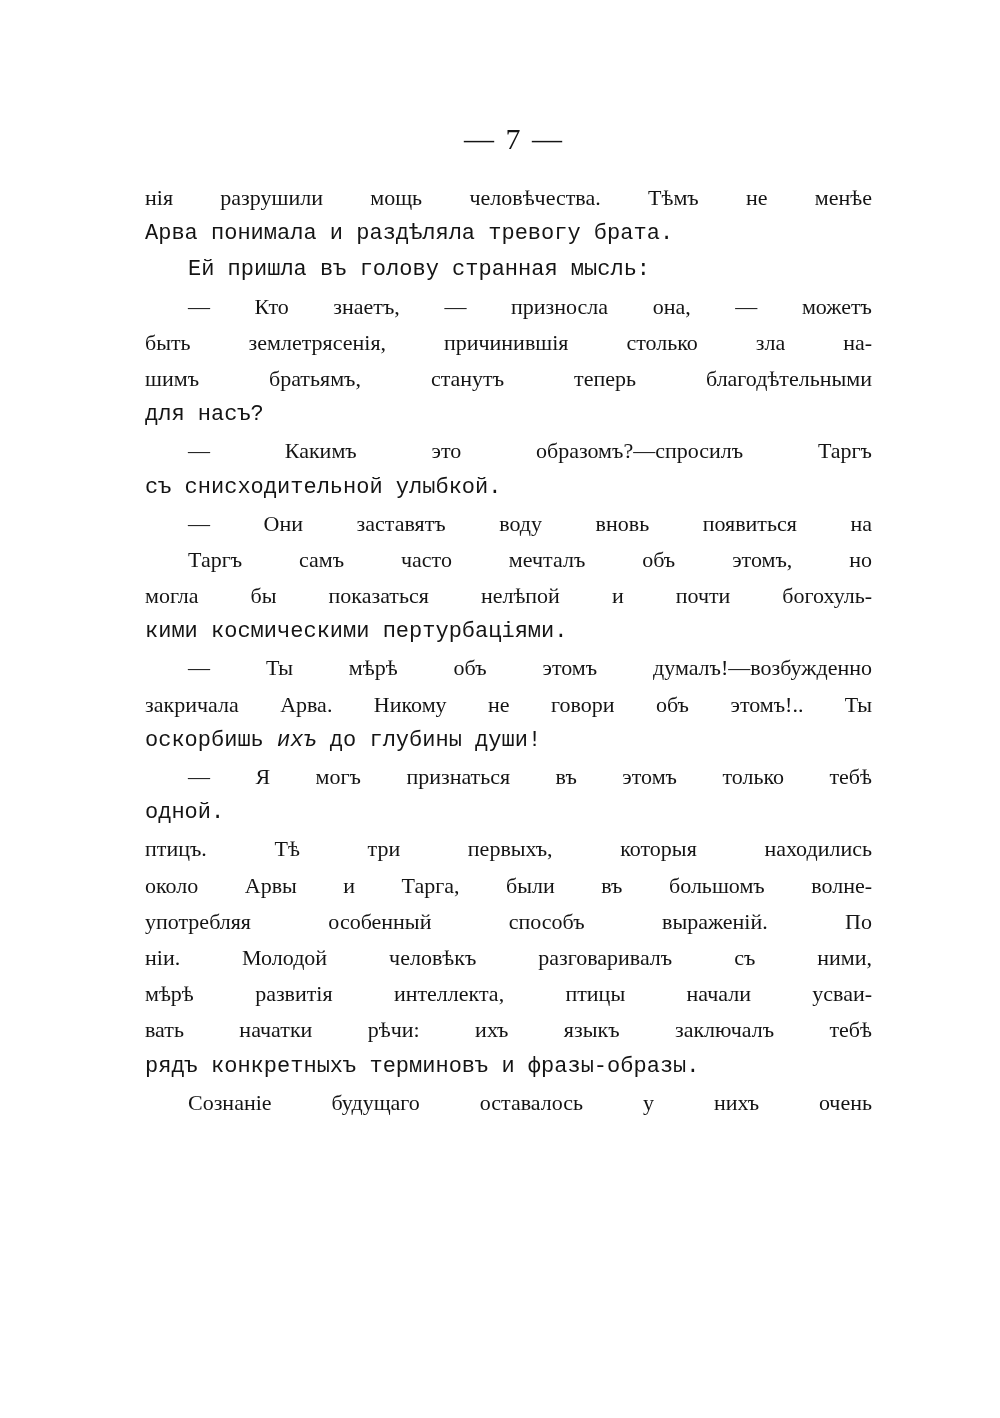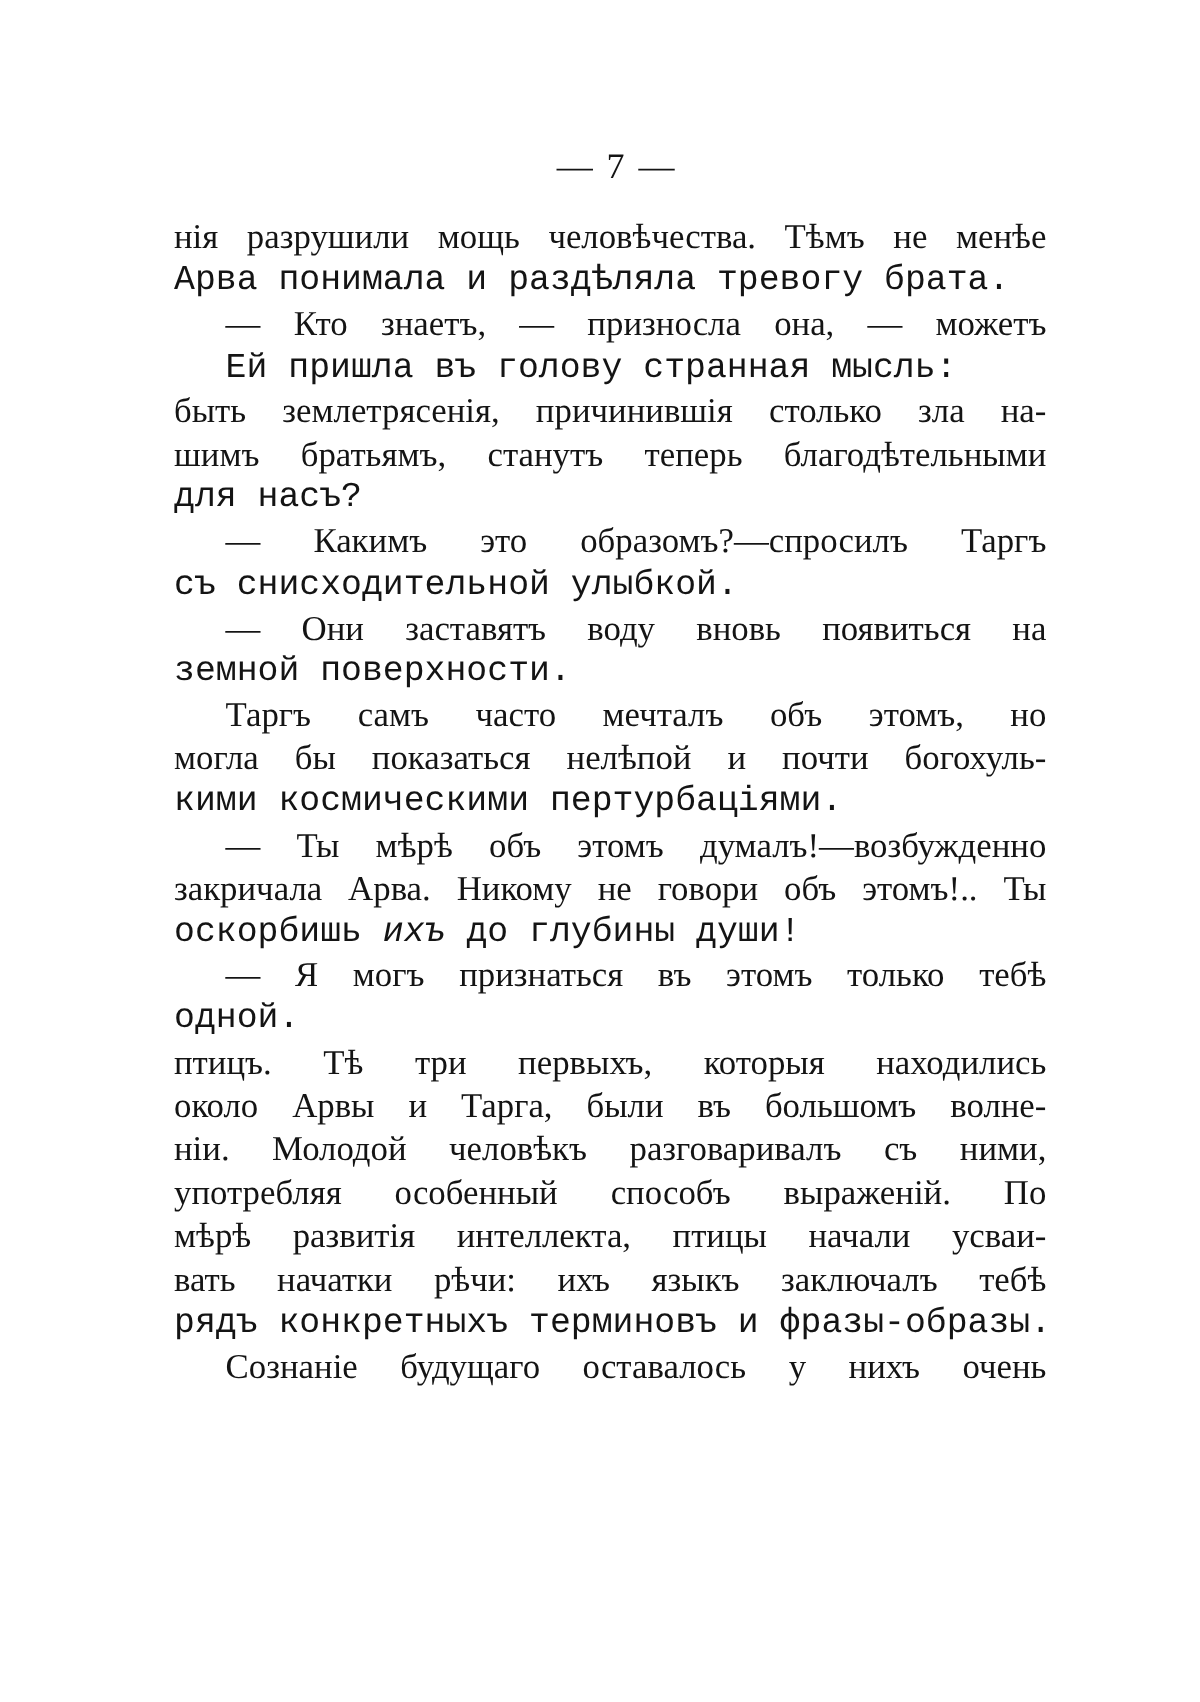--- a/index.html
+++ b/index.html
@@ -9,58 +9,57 @@
     font-family: "Liberation Serif", "DejaVu Serif", serif;
     color: #141414;
   }
   .page-number {
     position: absolute; left: 0; width: 1000px; top: 122px;
     text-align: center; font-size: 30px; letter-spacing: 2px;
     padding-left: 28px; box-sizing: border-box;
   }
   .text {
     position: absolute; left: 145px; top: 180px; width: 727px;
-    font-size: 29px; line-height: 36.2px;
+    font-size: 22px; line-height: 36.2px;
   }
   .line {
     display: block; white-space: nowrap; height: 36.2px;
     text-align: justify; text-align-last: justify;
   }
   .line.indent { padding-left: 43px; }
   .line.last { text-align-last: left; font-family: Liberation Mono, monospace; }
   .it { font-style: italic; }
 </style>
 </head>
 <body>
 
 <div class="page">
   <div class="page-number">— 7 —</div>
 
   <div class="text">
     <span class="line">нія разрушили мощь человѣчества. Тѣмъ не менѣе</span>
     <span class="line last">Арва понимала и раздѣляла тревогу брата.</span>
+    <span class="line indent last">Ей пришла въ голову странная мысль:</span>
     <span class="line indent">— Кто знаетъ, — призносла она, — можетъ</span>
-    <span class="line indent last">Ей пришла въ голову странная мысль:</span>
     <span class="line">быть землетрясенія, причинившія столько зла на-</span>
     <span class="line">шимъ братьямъ, станутъ теперь благодѣтельными</span>
     <span class="line last">для насъ?</span>
     <span class="line indent">— Какимъ это образомъ?—спросилъ Таргъ</span>
     <span class="line last">съ снисходительной улыбкой.</span>
     <span class="line indent">— Они заставятъ воду вновь появиться на</span>
-    <span class="line last">земной поверхности.</span>
     <span class="line indent">Таргъ самъ часто мечталъ объ этомъ, но</span>
     <span class="line">могла бы показаться нелѣпой и почти богохуль-</span>
     <span class="line last">кими космическими пертурбаціями.</span>
     <span class="line indent">— Ты мѣрѣ объ этомъ думалъ!—возбужденно</span>
     <span class="line">закричала Арва. Никому не говори объ этомъ!.. Ты</span>
     <span class="line last"><span>оскорбишь </span><span class="it">ихъ</span><span> до глубины души!</span></span>
     <span class="line indent">— Я могъ признаться въ этомъ только тебѣ</span>
     <span class="line last">одной.</span>
     <span class="line">птицъ. Тѣ три первыхъ, которыя находились</span>
     <span class="line">около Арвы и Тарга, были въ большомъ волне-</span>
+    <span class="line">употребляя особенный способъ выраженій. По</span>
     <span class="line">ніи. Молодой человѣкъ разговаривалъ съ ними,</span>
-    <span class="line">употребляя особенный способъ выраженій. По</span>
     <span class="line">мѣрѣ развитія интеллекта, птицы начали усваи-</span>
     <span class="line">вать начатки рѣчи: ихъ языкъ заключалъ тебѣ</span>
     <span class="line last">рядъ конкретныхъ терминовъ и фразы-образы.</span>
     <span class="line indent">Сознаніе будущаго оставалось у нихъ очень</span>
   </div>
 </div>
 
 </body></html>

